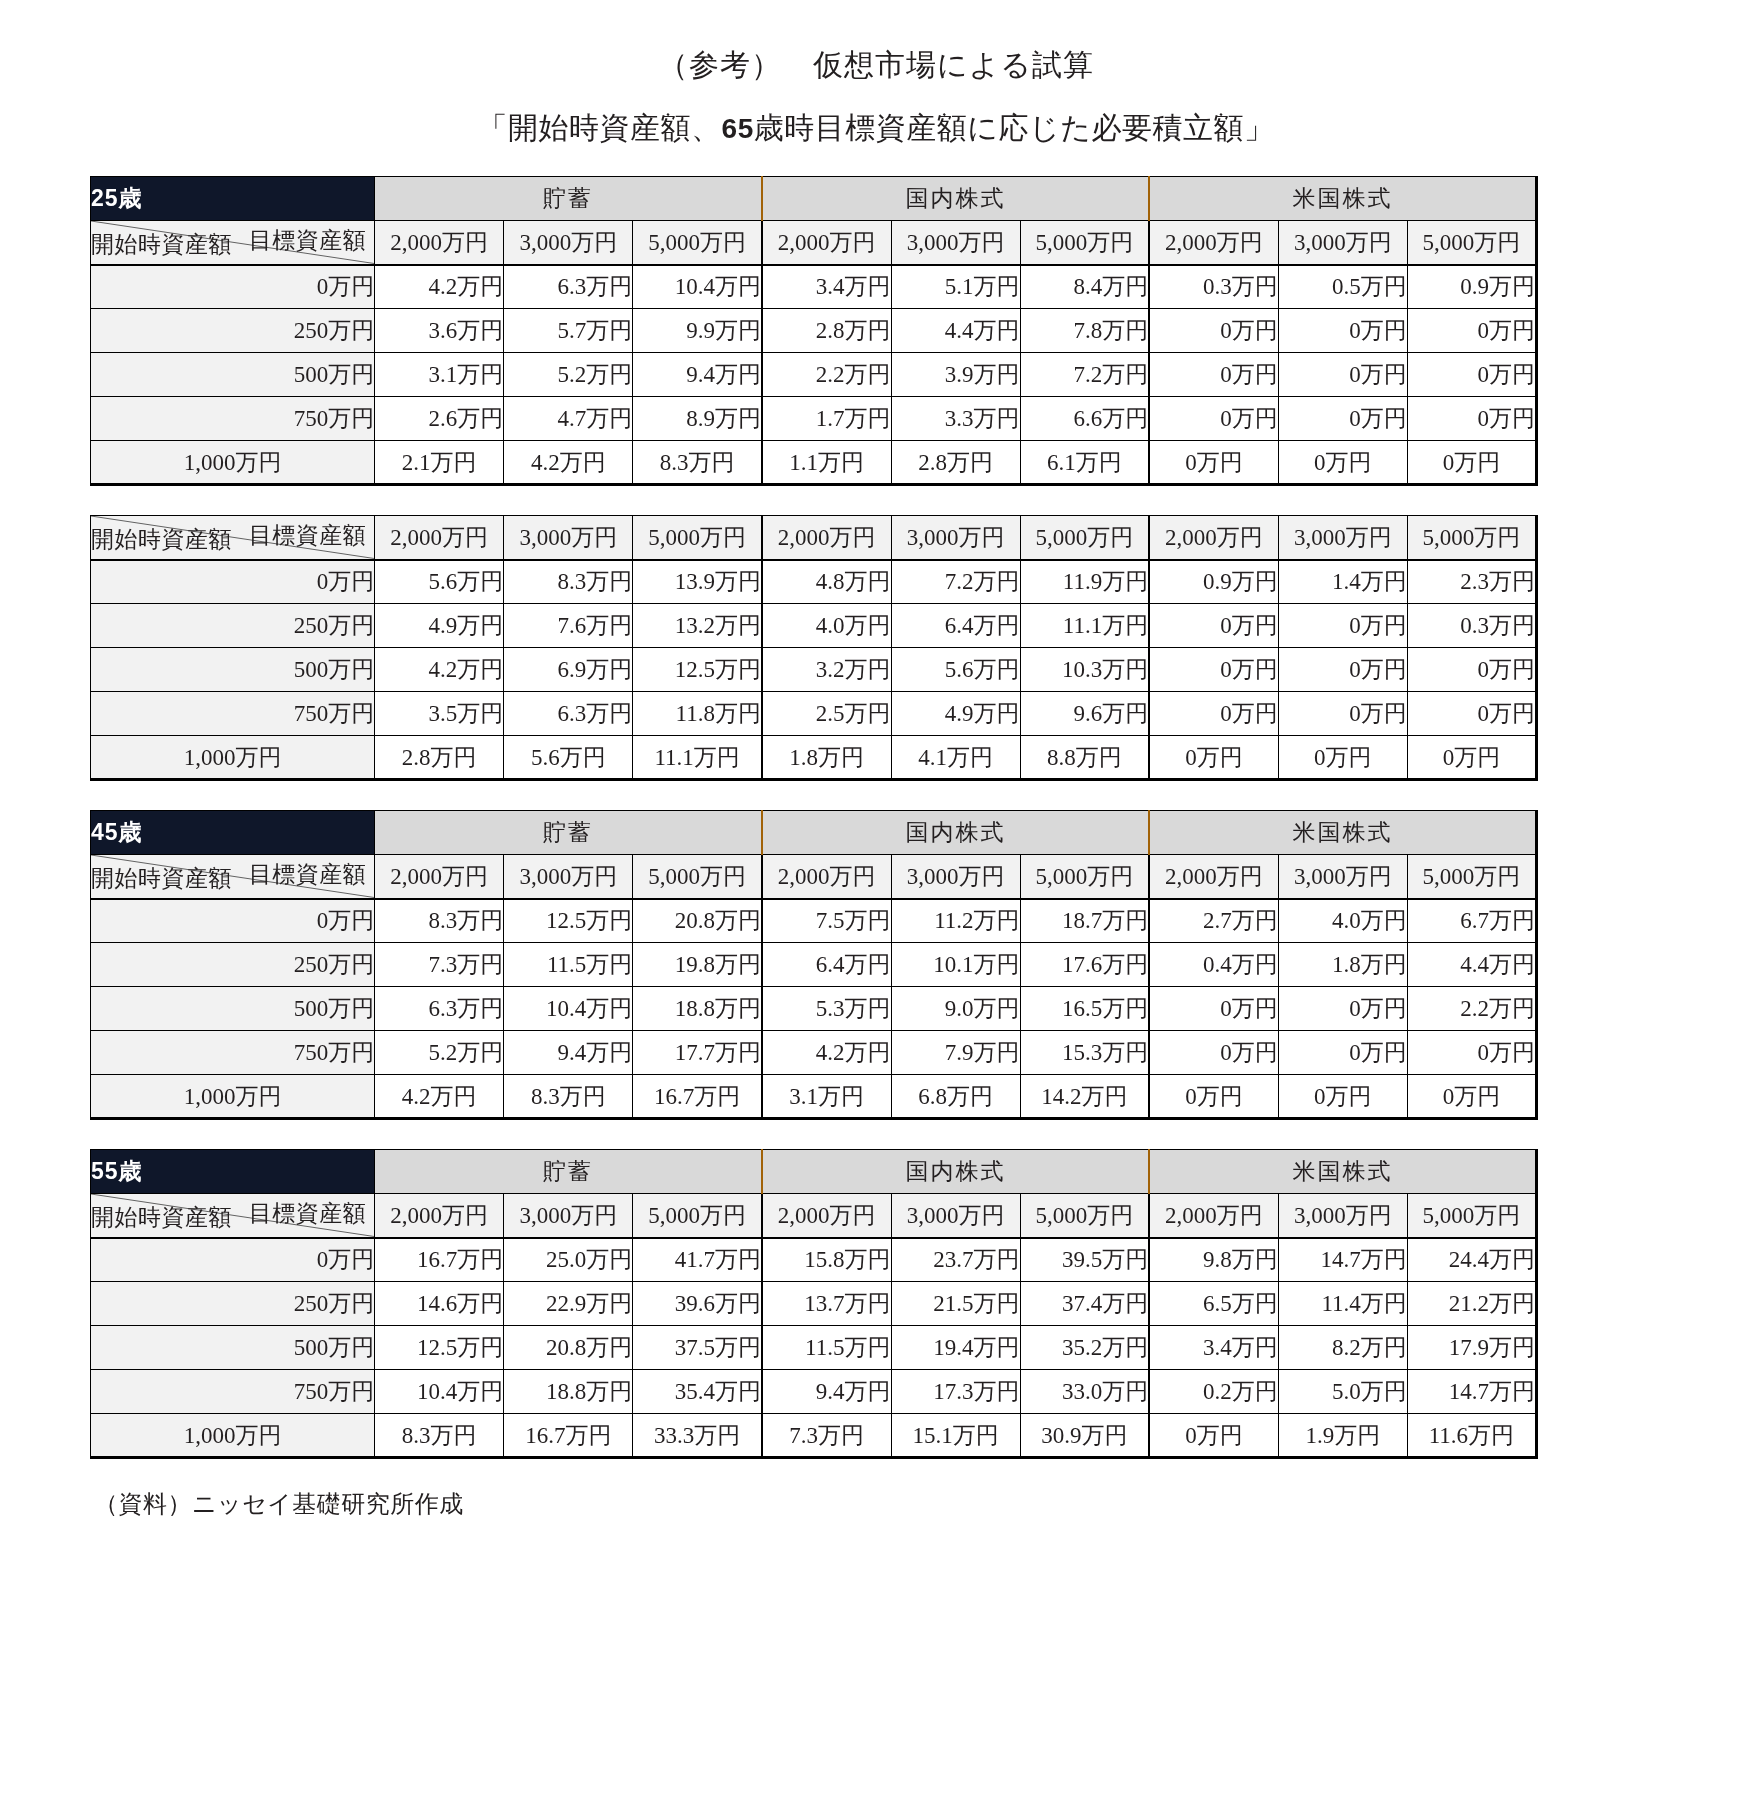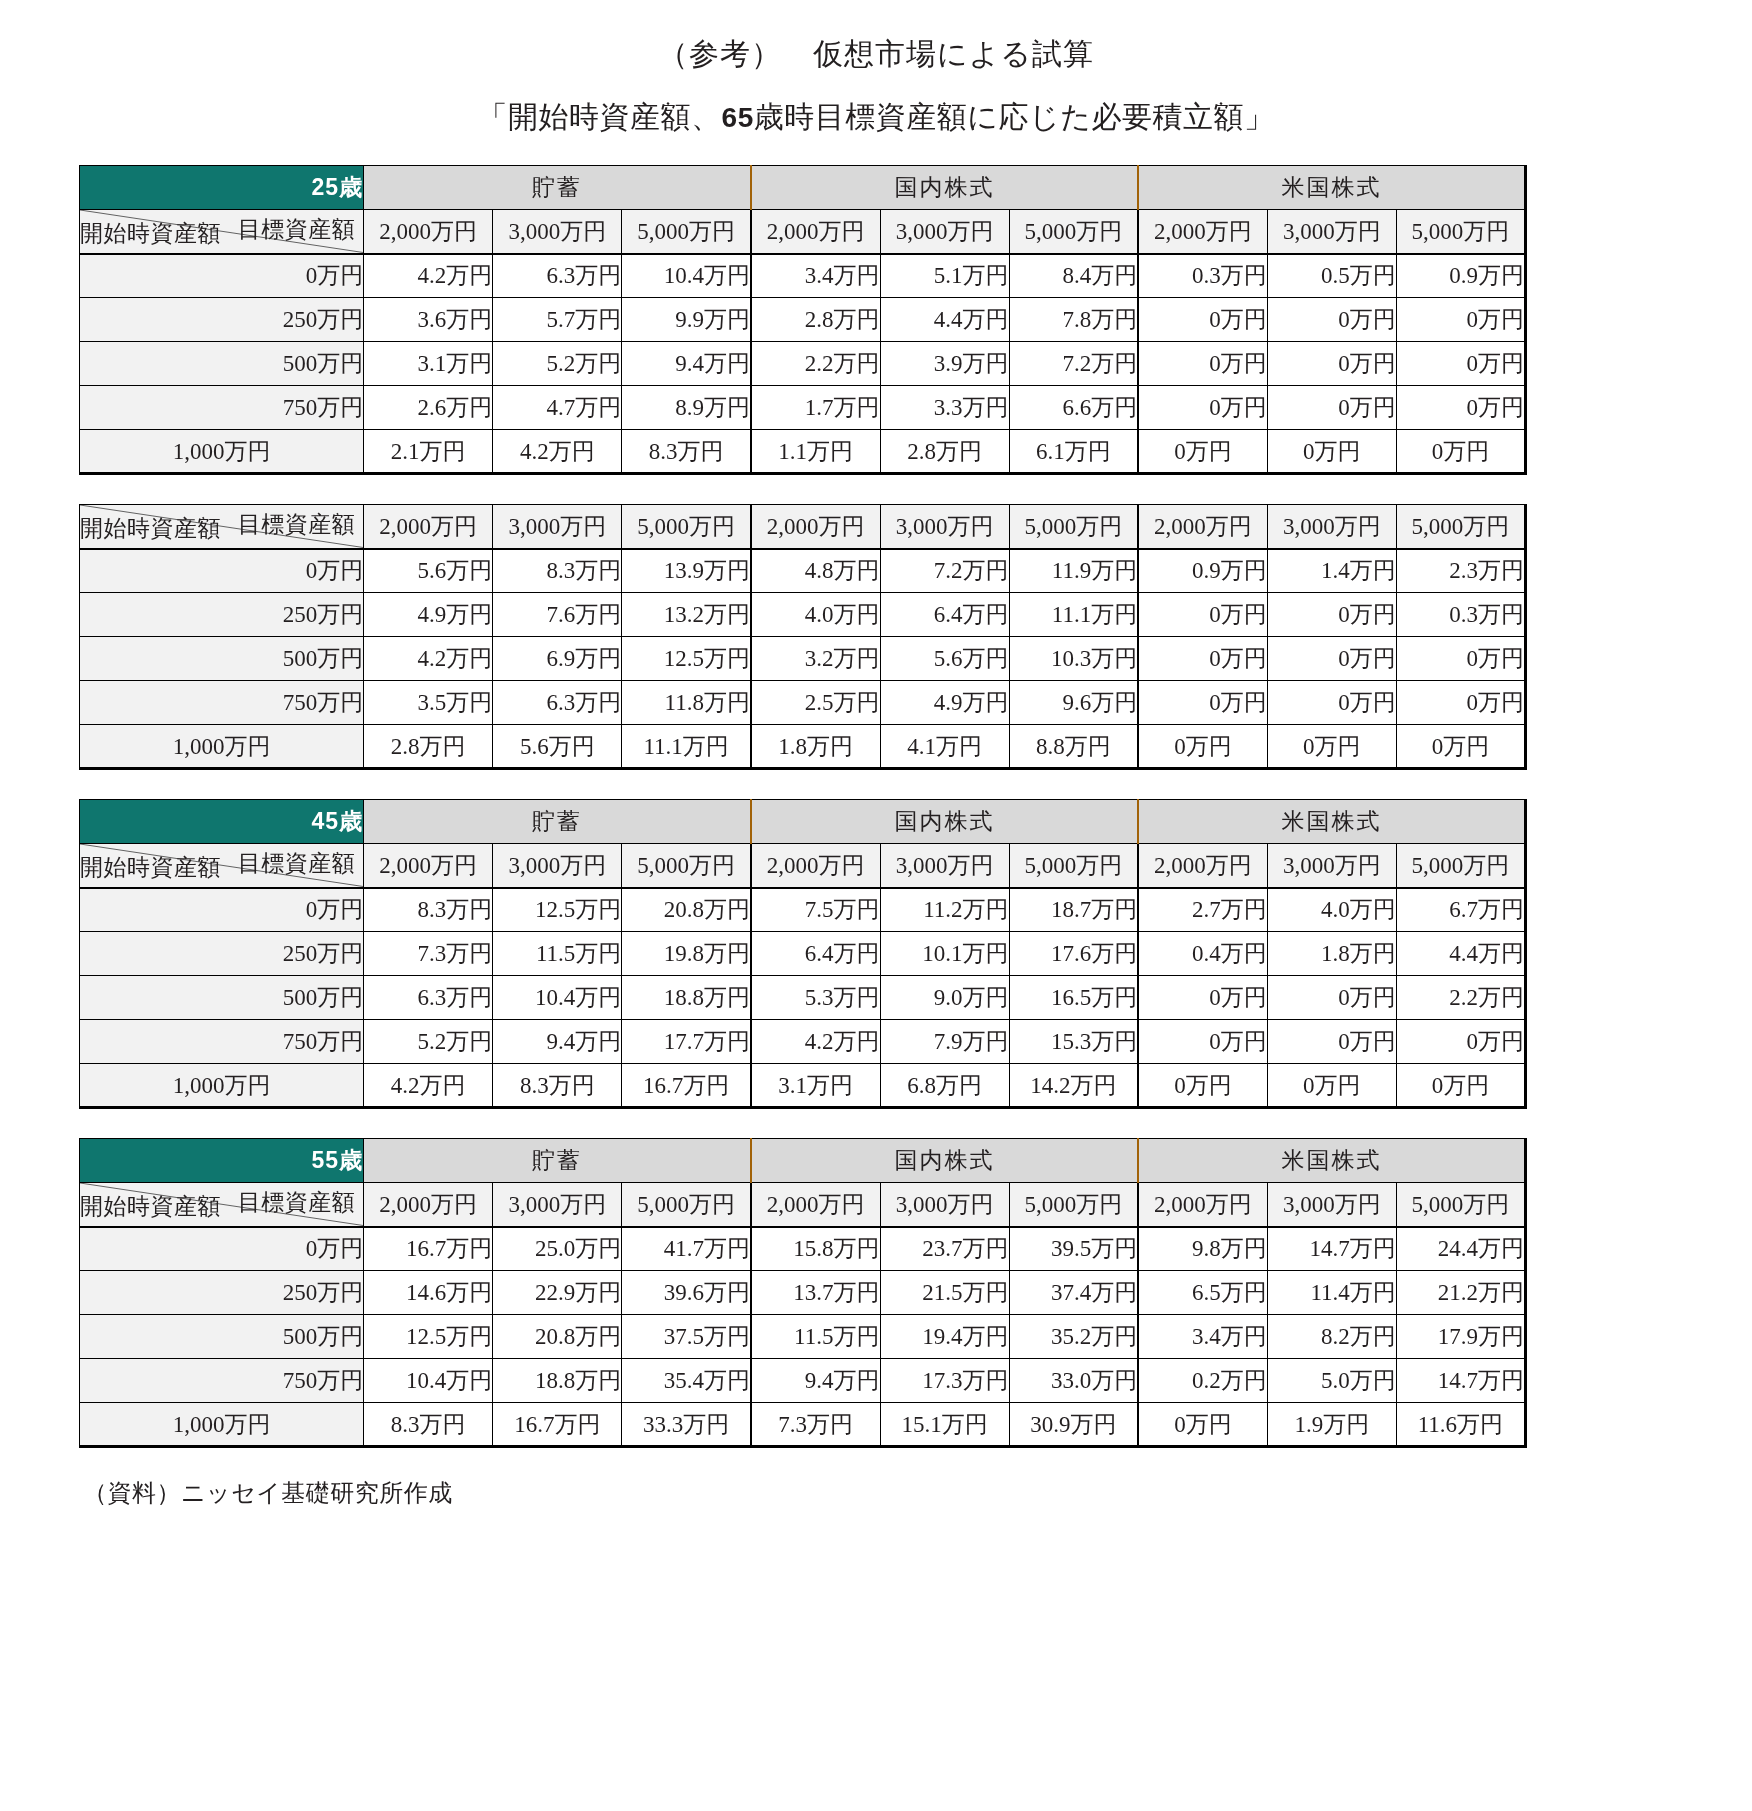--- a/index.html
+++ b/index.html
@@ -12,21 +12,21 @@
     height: 1811px;
     font-family: "Liberation Serif", "DejaVu Serif", serif;
     color: #231f20;
     -webkit-font-smoothing: antialiased;
   }
   .page {
     position: relative;
     width: 1752px;
     height: 1811px;
     box-sizing: border-box;
-    padding: 1px;
+    padding: 12px;
   }
   .title-block {
     text-align: center;
     padding-top: 30px;
   }
   .title-line1 {
     font-size: 30px;
     letter-spacing: 1px;
     line-height: 1.5;
   }
@@ -64,26 +64,26 @@
     box-sizing: border-box;
   }
 
   
   table.grid {
     outline: none;
   }
 
   
   td.age-cell {
-    background: #0f766e;
+    background: #0f172a;
     color: #ffffff;
     font-family: "Liberation Sans", sans-serif;
     font-weight: bold;
     font-size: 26px;
-    text-align: right;
+    text-align: left;
     letter-spacing: 1px;
     border-top: 3px solid #000;
     border-left: 3px solid #000;
     border-right: 2px solid #000;
     height: 46px;
   }
   
   td.group-cell {
     background: #d9d9d9;
     text-align: center;

